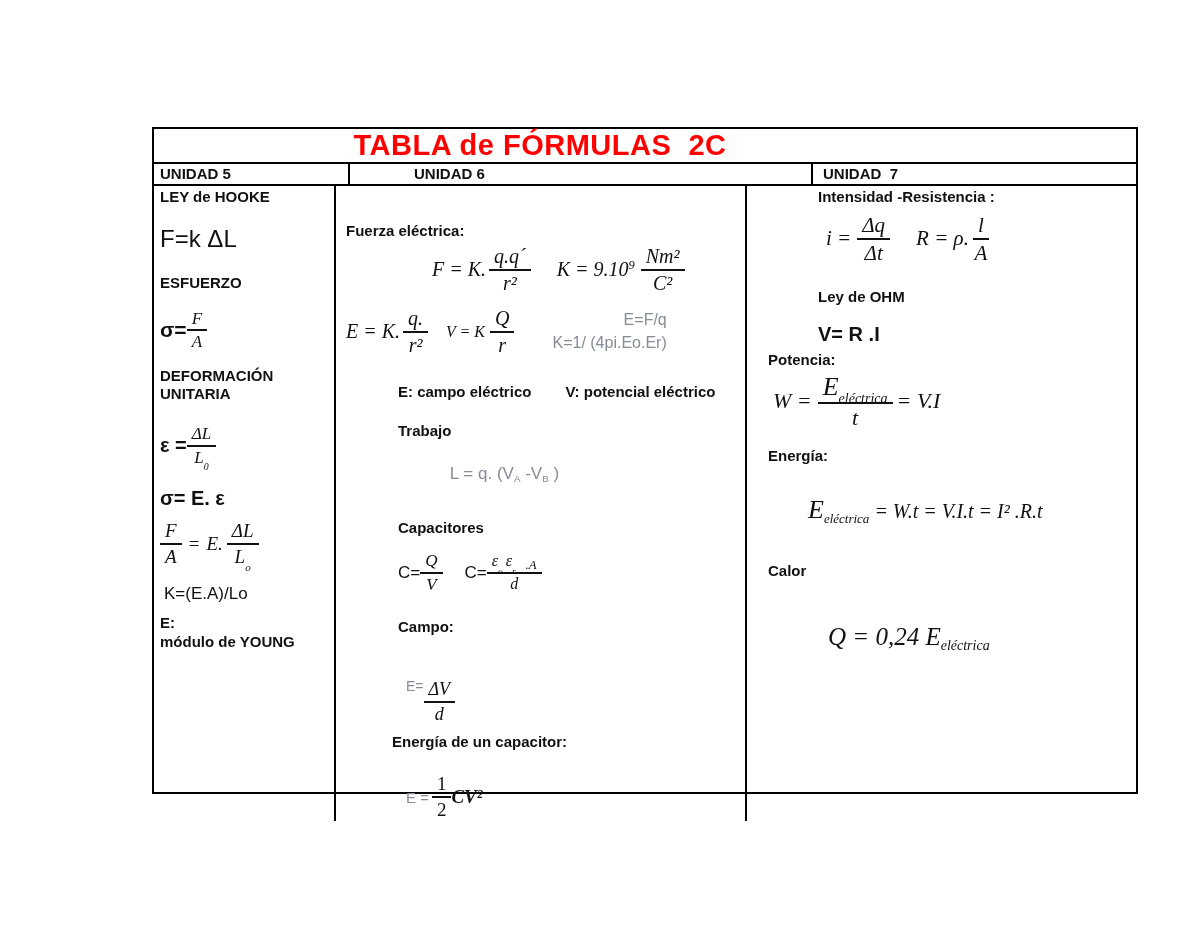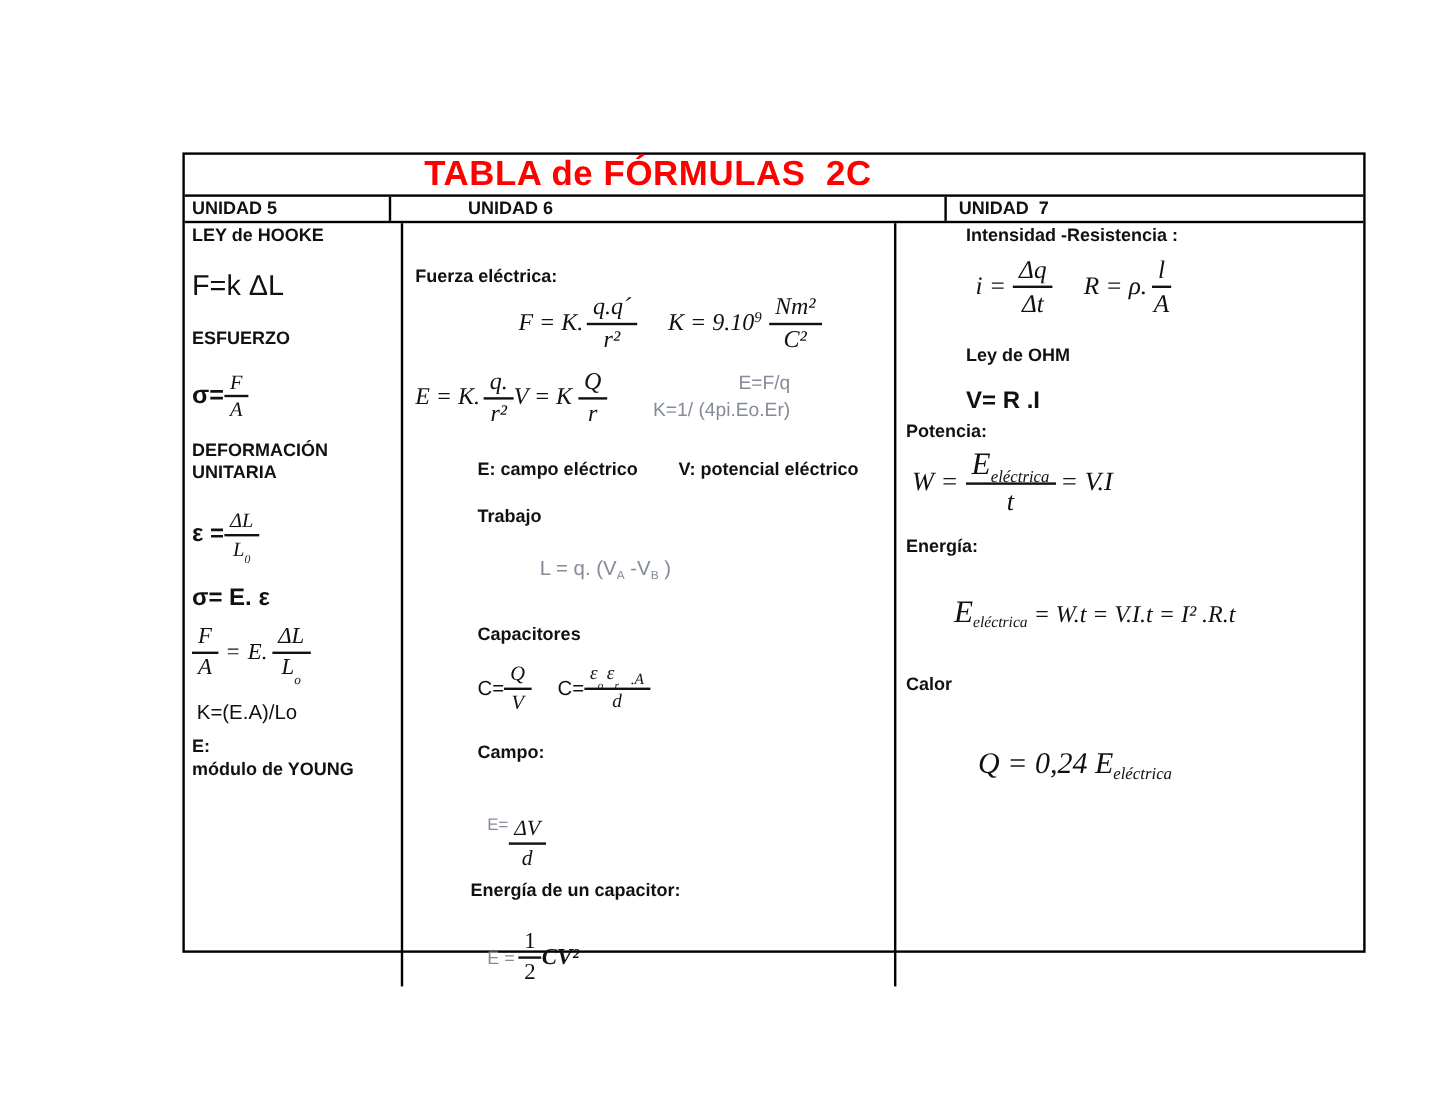--- a/index.html
+++ b/index.html
@@ -14,28 +14,28 @@
     font-family:"Liberation Sans", sans-serif;color:var(--ink,#111);
     overflow:hidden;
   }
   .ftable{position:absolute;left:152px;top:127px;width:986px;height:667px;
     border:2px solid #000;background:#fff;display:flex;flex-direction:column;}
   .title-row{height:44px;border-bottom:2px solid #000;display:flex;align-items:center;justify-content:center;}
   .title-text{color:var(--red,#f00);font-weight:bold;font-size:29px;letter-spacing:.5px;
     white-space:pre;transform:translateX(-105px);}
   .head-row{display:flex;border-bottom:2px solid #000;height:22px;}
   .head-cell{font-weight:bold;font-size:15px;line-height:20px;white-space:pre;}
-  .hc1{width:172px;border-right:2px solid #000;padding-left:6px;}
+  .hc1{width:196px;border-right:2px solid #000;padding-left:6px;}
   .hc2{width:463px;border-right:2px solid #000;padding-left:64px;}
   .hc3{flex:1;padding-left:10px;}
   .body-row{display:flex;flex:1;}
   .cell{position:relative;overflow:hidden;}
   .bc1{width:182px;border-right:2px solid #000;padding:2px 4px 0 6px;}
   .bc2{width:411px;border-right:2px solid #000;padding:2px 4px 0 10px;}
-  .bc3{flex:1;padding:2px 4px 0 8px;}
+  .bc3{flex:1;padding:2px 4px 0 21px;}
 
   .lbl{font-weight:bold;font-size:15px;line-height:1.25;}
   .pre{white-space:pre-line;}
   .m{font-family:"Liberation Serif","DejaVu Serif",serif;font-style:italic;}
   .up{font-style:normal;}
   .fline{display:flex;align-items:center;}
   .frac{display:inline-flex;flex-direction:column;align-items:center;text-align:center;line-height:1.15;}
   .frac .num{border-bottom:2px solid currentColor;padding:0 5px 1px;display:inline-flex;align-items:baseline;justify-content:center;}
   .frac .den{padding-top:1px;display:inline-flex;align-items:baseline;justify-content:center;}
   .sb{font-size:.58em;vertical-align:-0.35em;line-height:1;align-self:flex-end;transform:translateY(4px);}
@@ -130,21 +130,21 @@
           <span class="den">C²</span>
         </span>
       </div>
 
       <div class="fline" style="margin-top:12px;">
         <span class="m" style="font-size:20px;">E = K.</span>
         <span class="frac m" style="font-size:20px;margin-left:3px;">
           <span class="num">q.</span>
           <span class="den">r²</span>
         </span>
-        <span class="m" style="font-size:20px;margin-left:0;">V = K</span>
+        <span class="m" style="font-size:16px;margin-left:18px;">V = K</span>
         <span class="frac m" style="font-size:20px;margin-left:5px;">
           <span class="num">Q</span>
           <span class="den">r</span>
         </span>
         <span class="gblock gray" style="margin-left:38px;align-items:flex-end;">
           <span class="c">E=F/q</span>
           <span>K=1/ (4pi.Eo.Er)</span>
         </span>
       </div>
 

